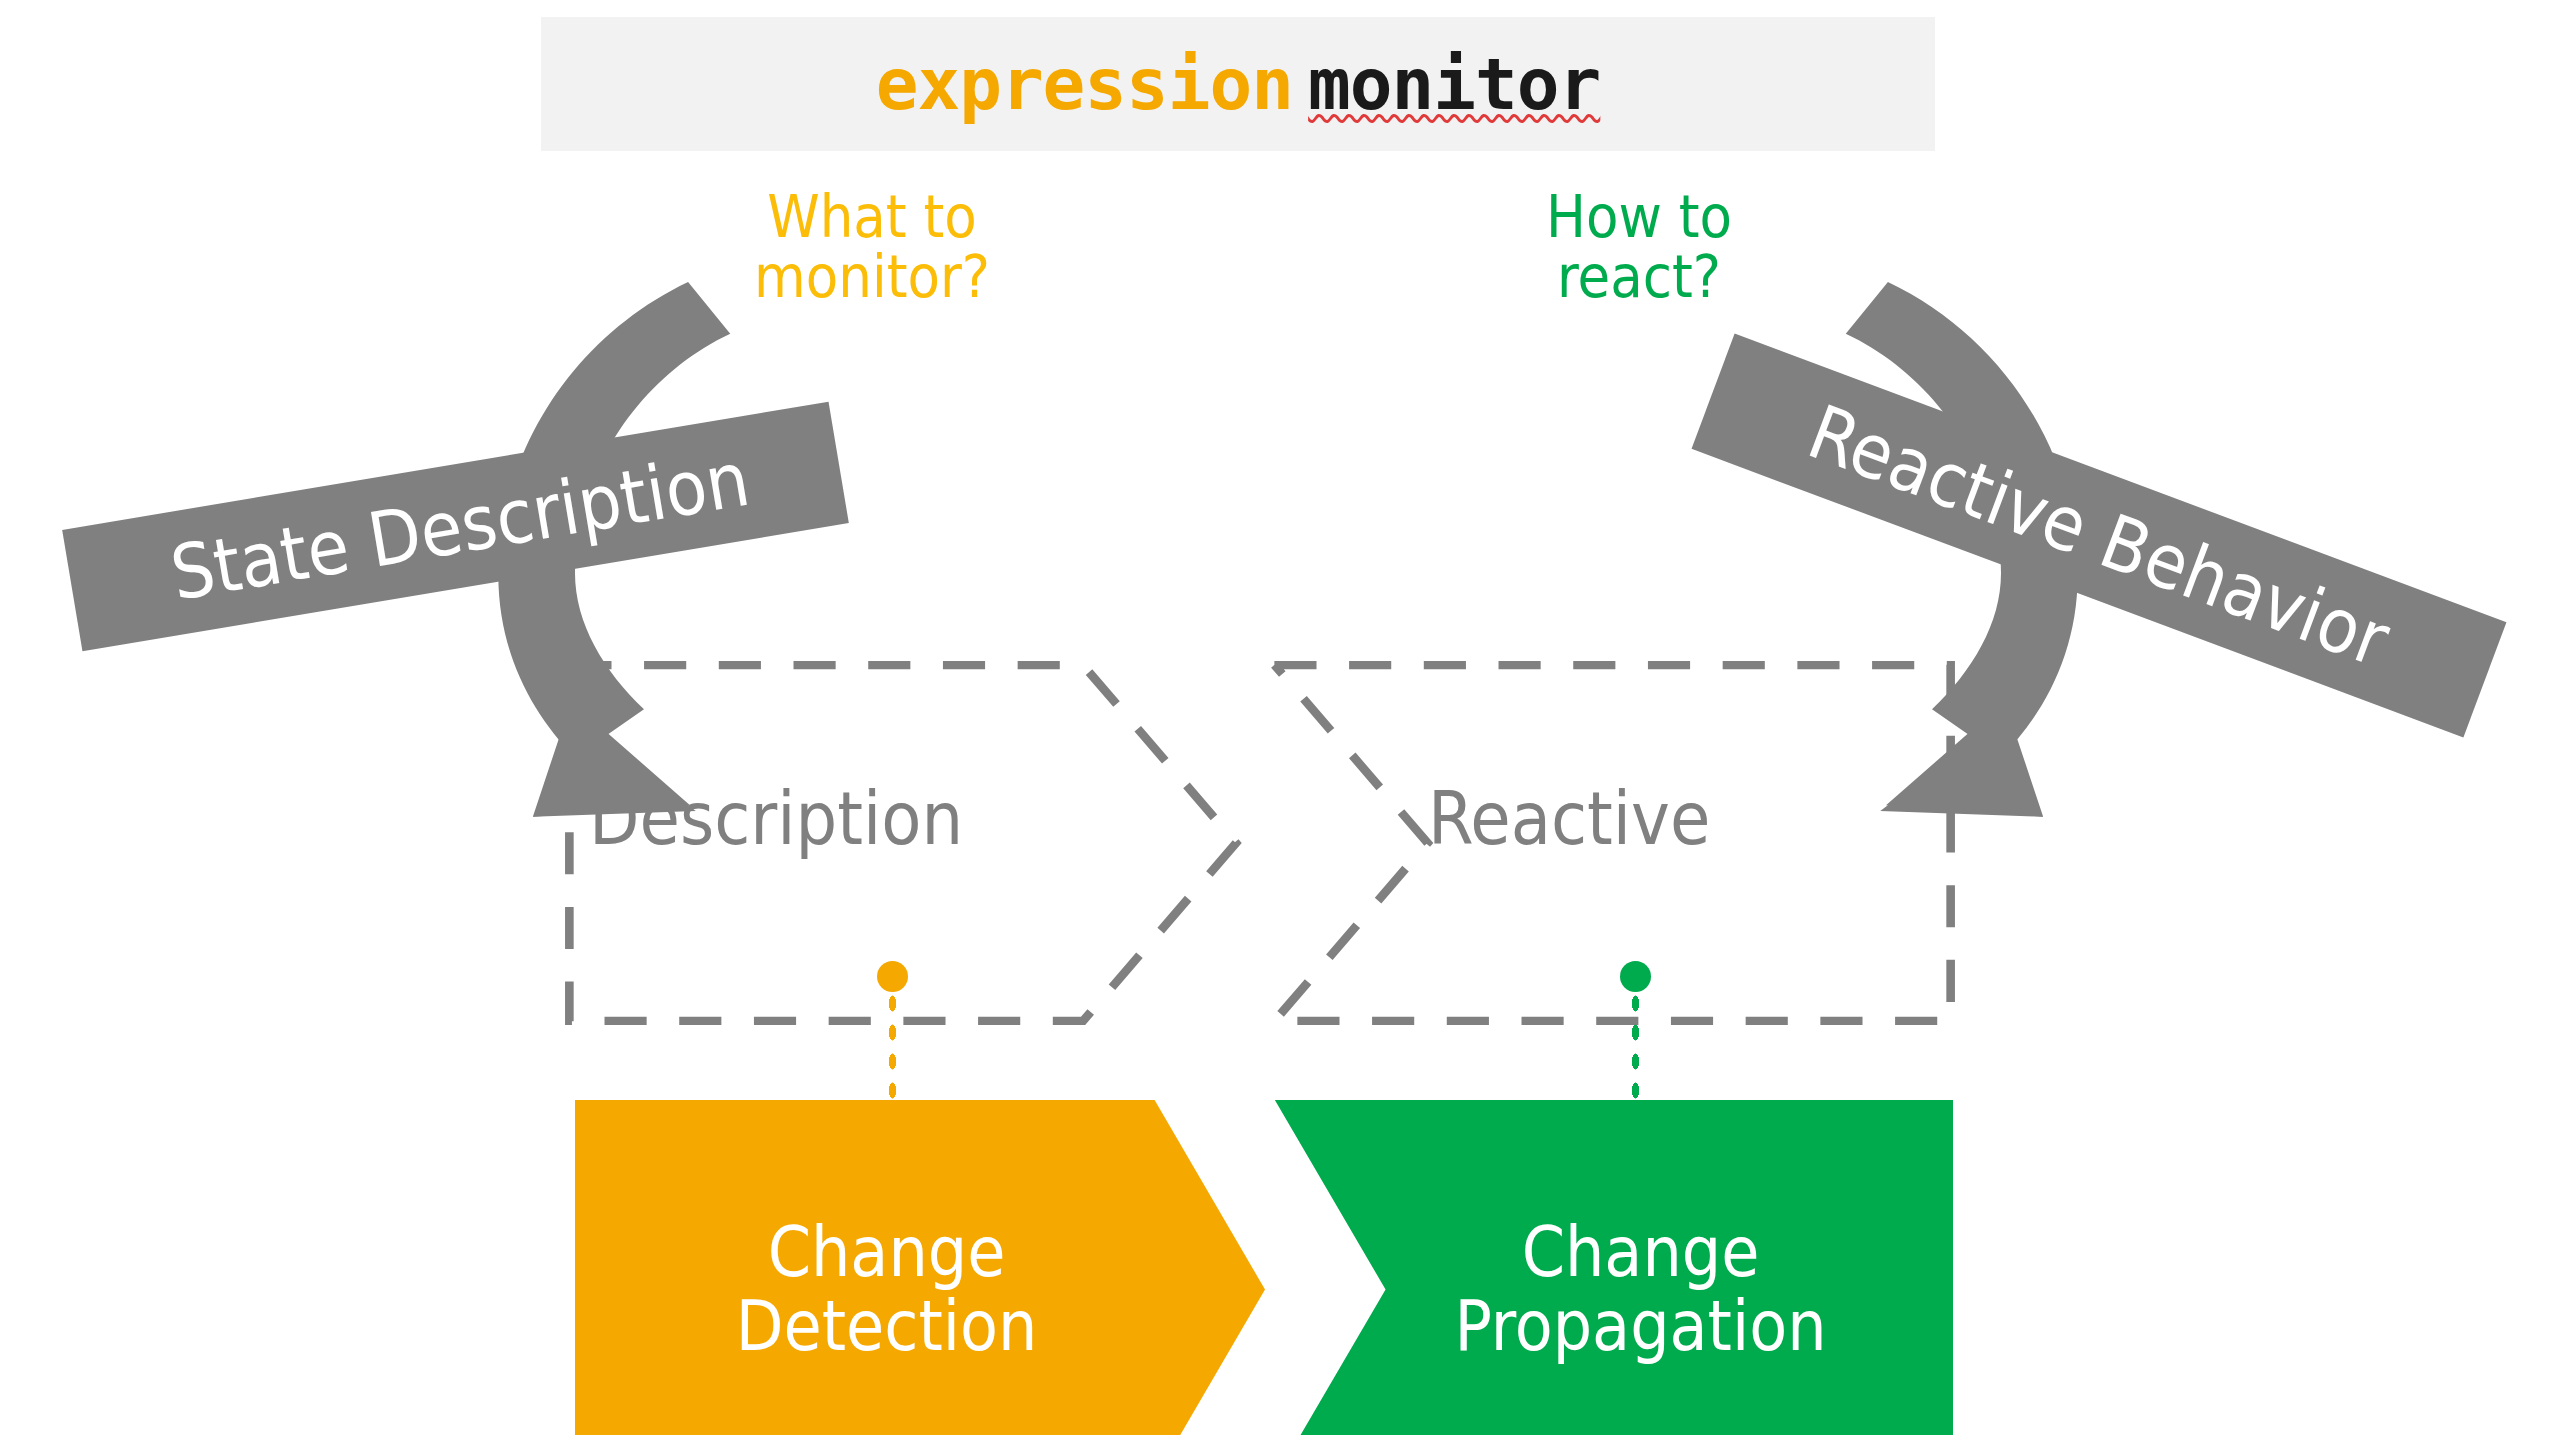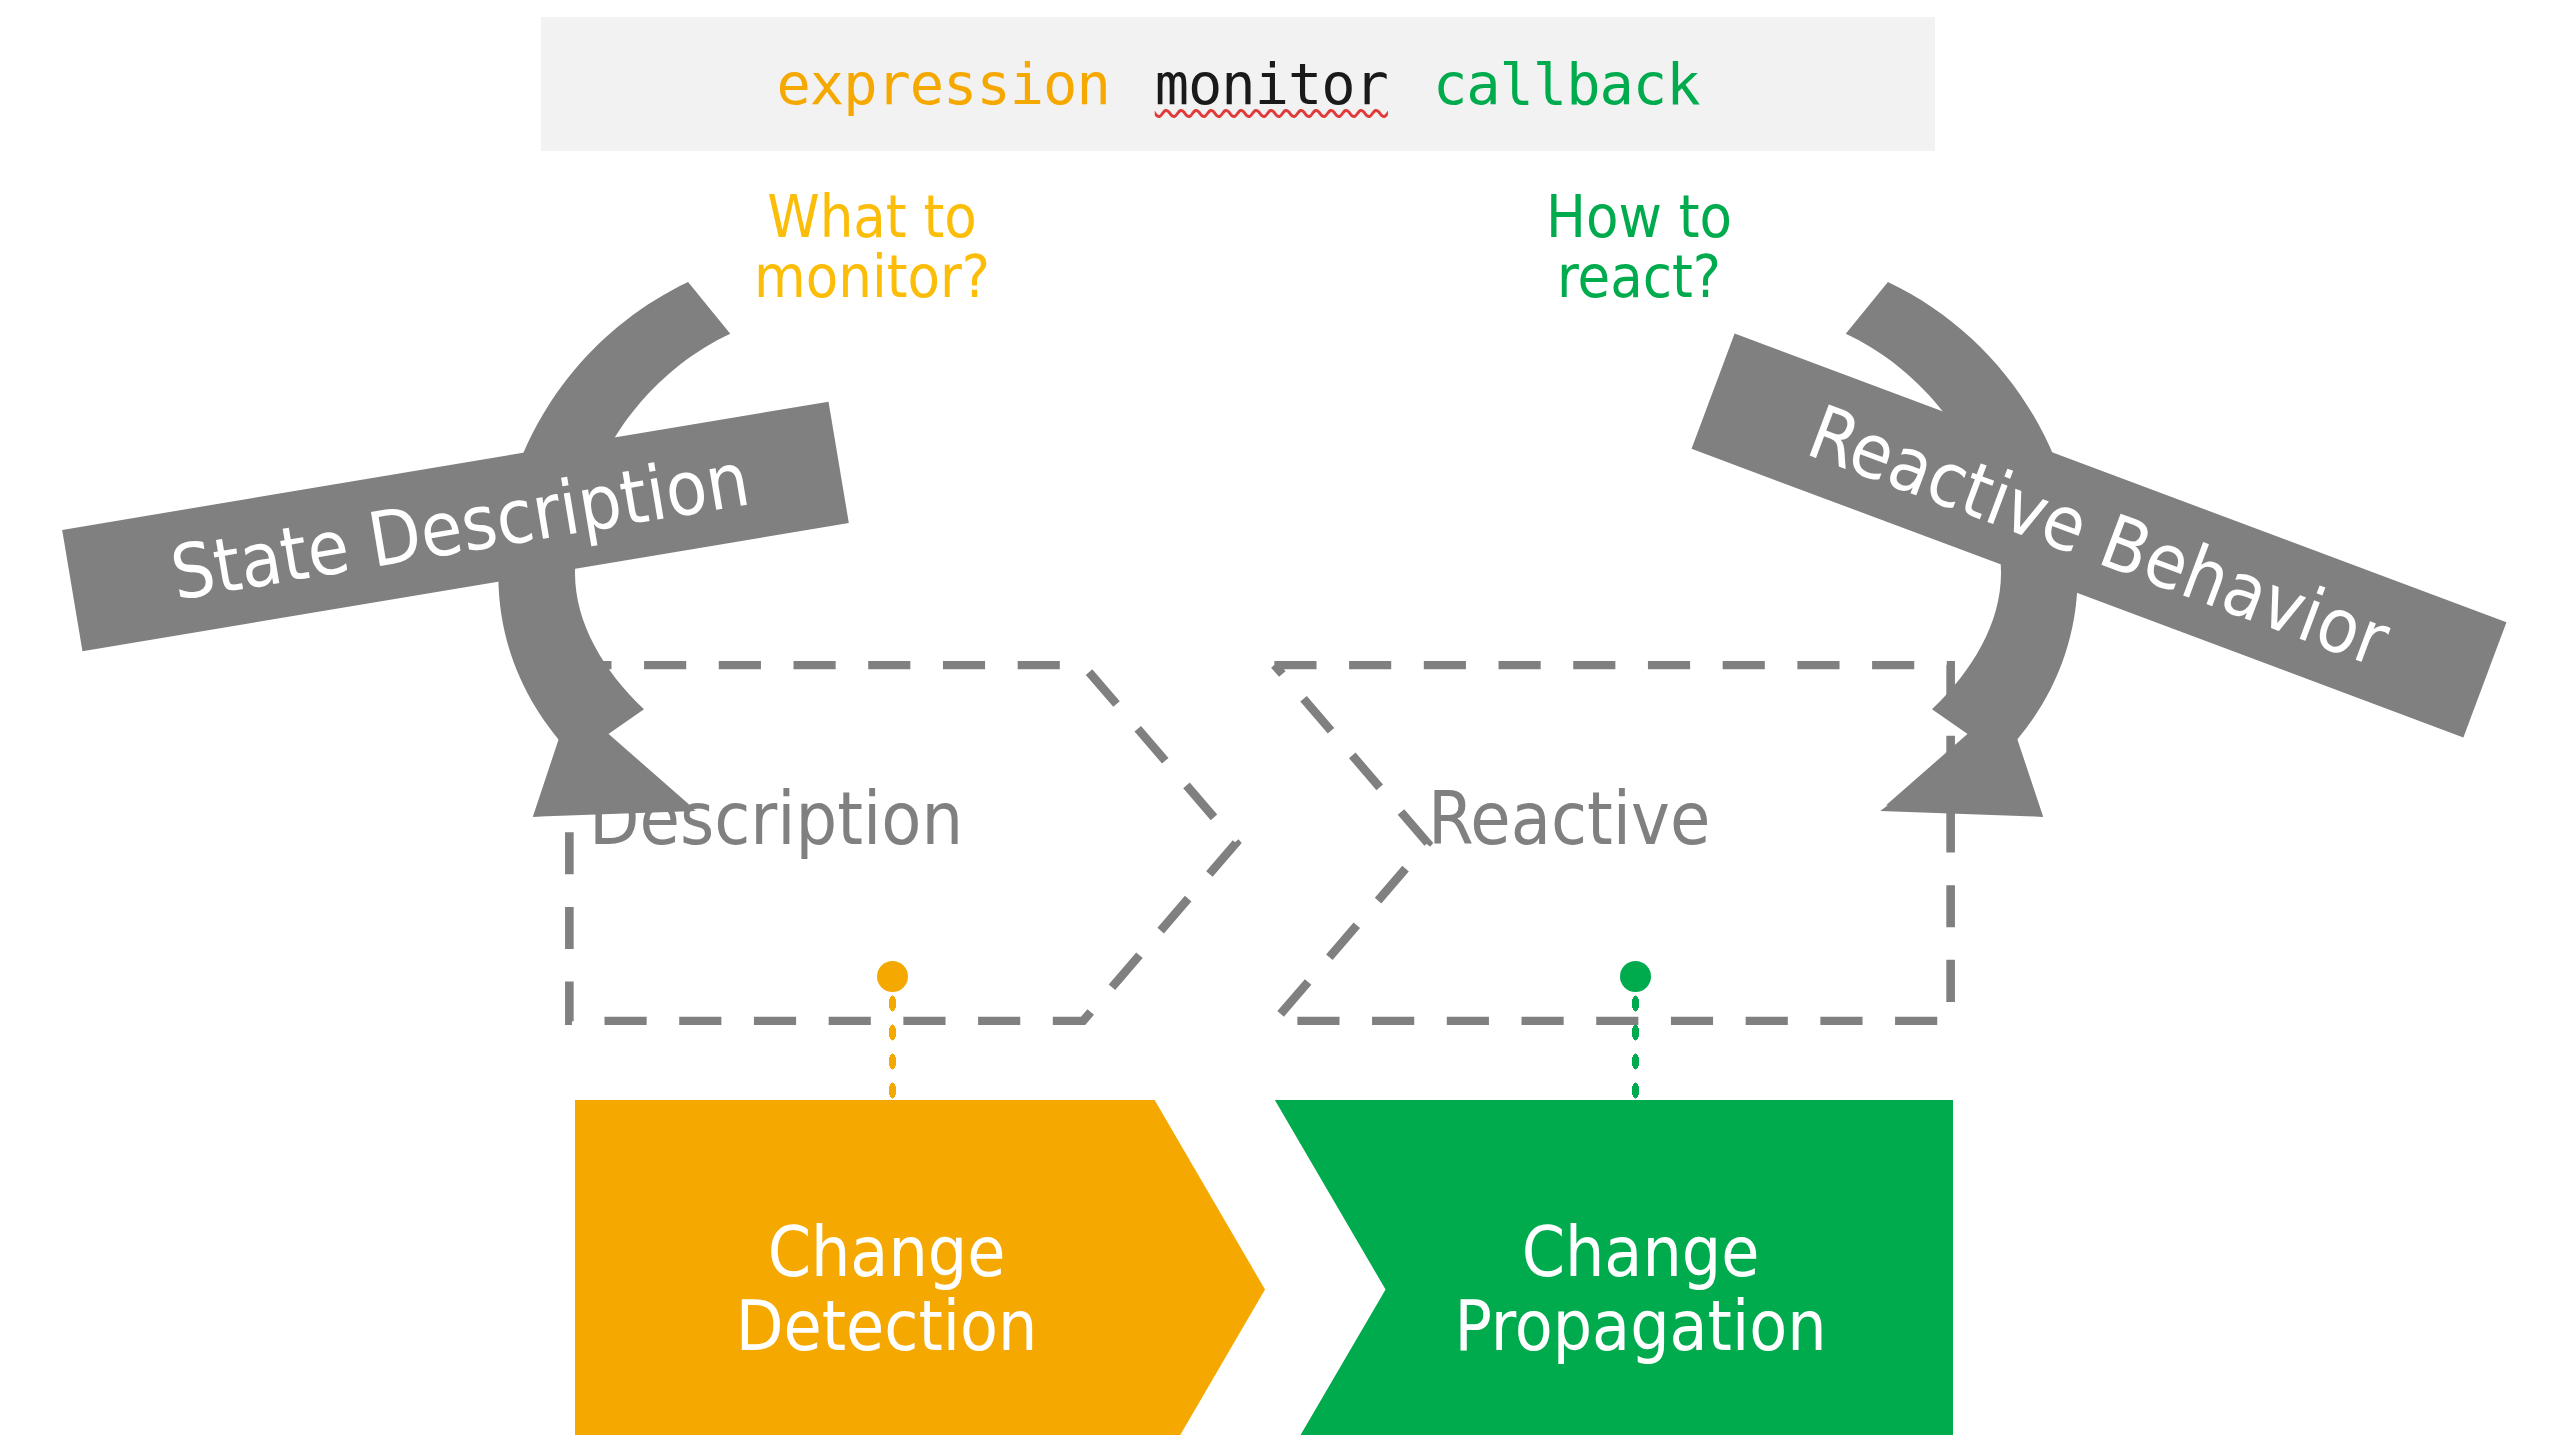--- a/index.html
+++ b/index.html
@@ -22,24 +22,24 @@
   #code-band {
     position: absolute;
     left: 541px;
     top: 17px;
     width: 1394px;
     height: 134px;
     background: #f2f2f2;
     display: flex;
     align-items: center;
     justify-content: center;
-    gap: 45px;
+    gap: 15px;
     font-family: "DejaVu Sans Mono", "Liberation Mono", monospace;
-    font-size: 57px;
-    font-weight: 400;
+    font-size: 71px;
+    font-weight: 700;
     letter-spacing: -1px;
     white-space: nowrap;
   }
   .tok-expression { color: #f5a800; }
   .tok-onchange {
     color: #1a1a1a;
     position: relative;
     text-decoration: underline wavy #e03a3a;
     text-decoration-thickness: 2.9px;
     text-underline-offset: 4.8px;
@@ -192,21 +192,20 @@
   }
 </style>
 </head>
 <body>
 
 <div id="stage">
 
   <div id="code-band">
     <span class="tok-expression">expression</span>
     <span class="tok-onchange">monitor</span>
-    <span class="tok-callback">callback</span>
   </div>
 
   <div class="qlabel" id="q-left">What to
 monitor?</div>
   <div class="qlabel" id="q-right">How to
 react?</div>
 
   <svg id="arrows" viewBox="0 0 2688 1498">
 
     <g>

